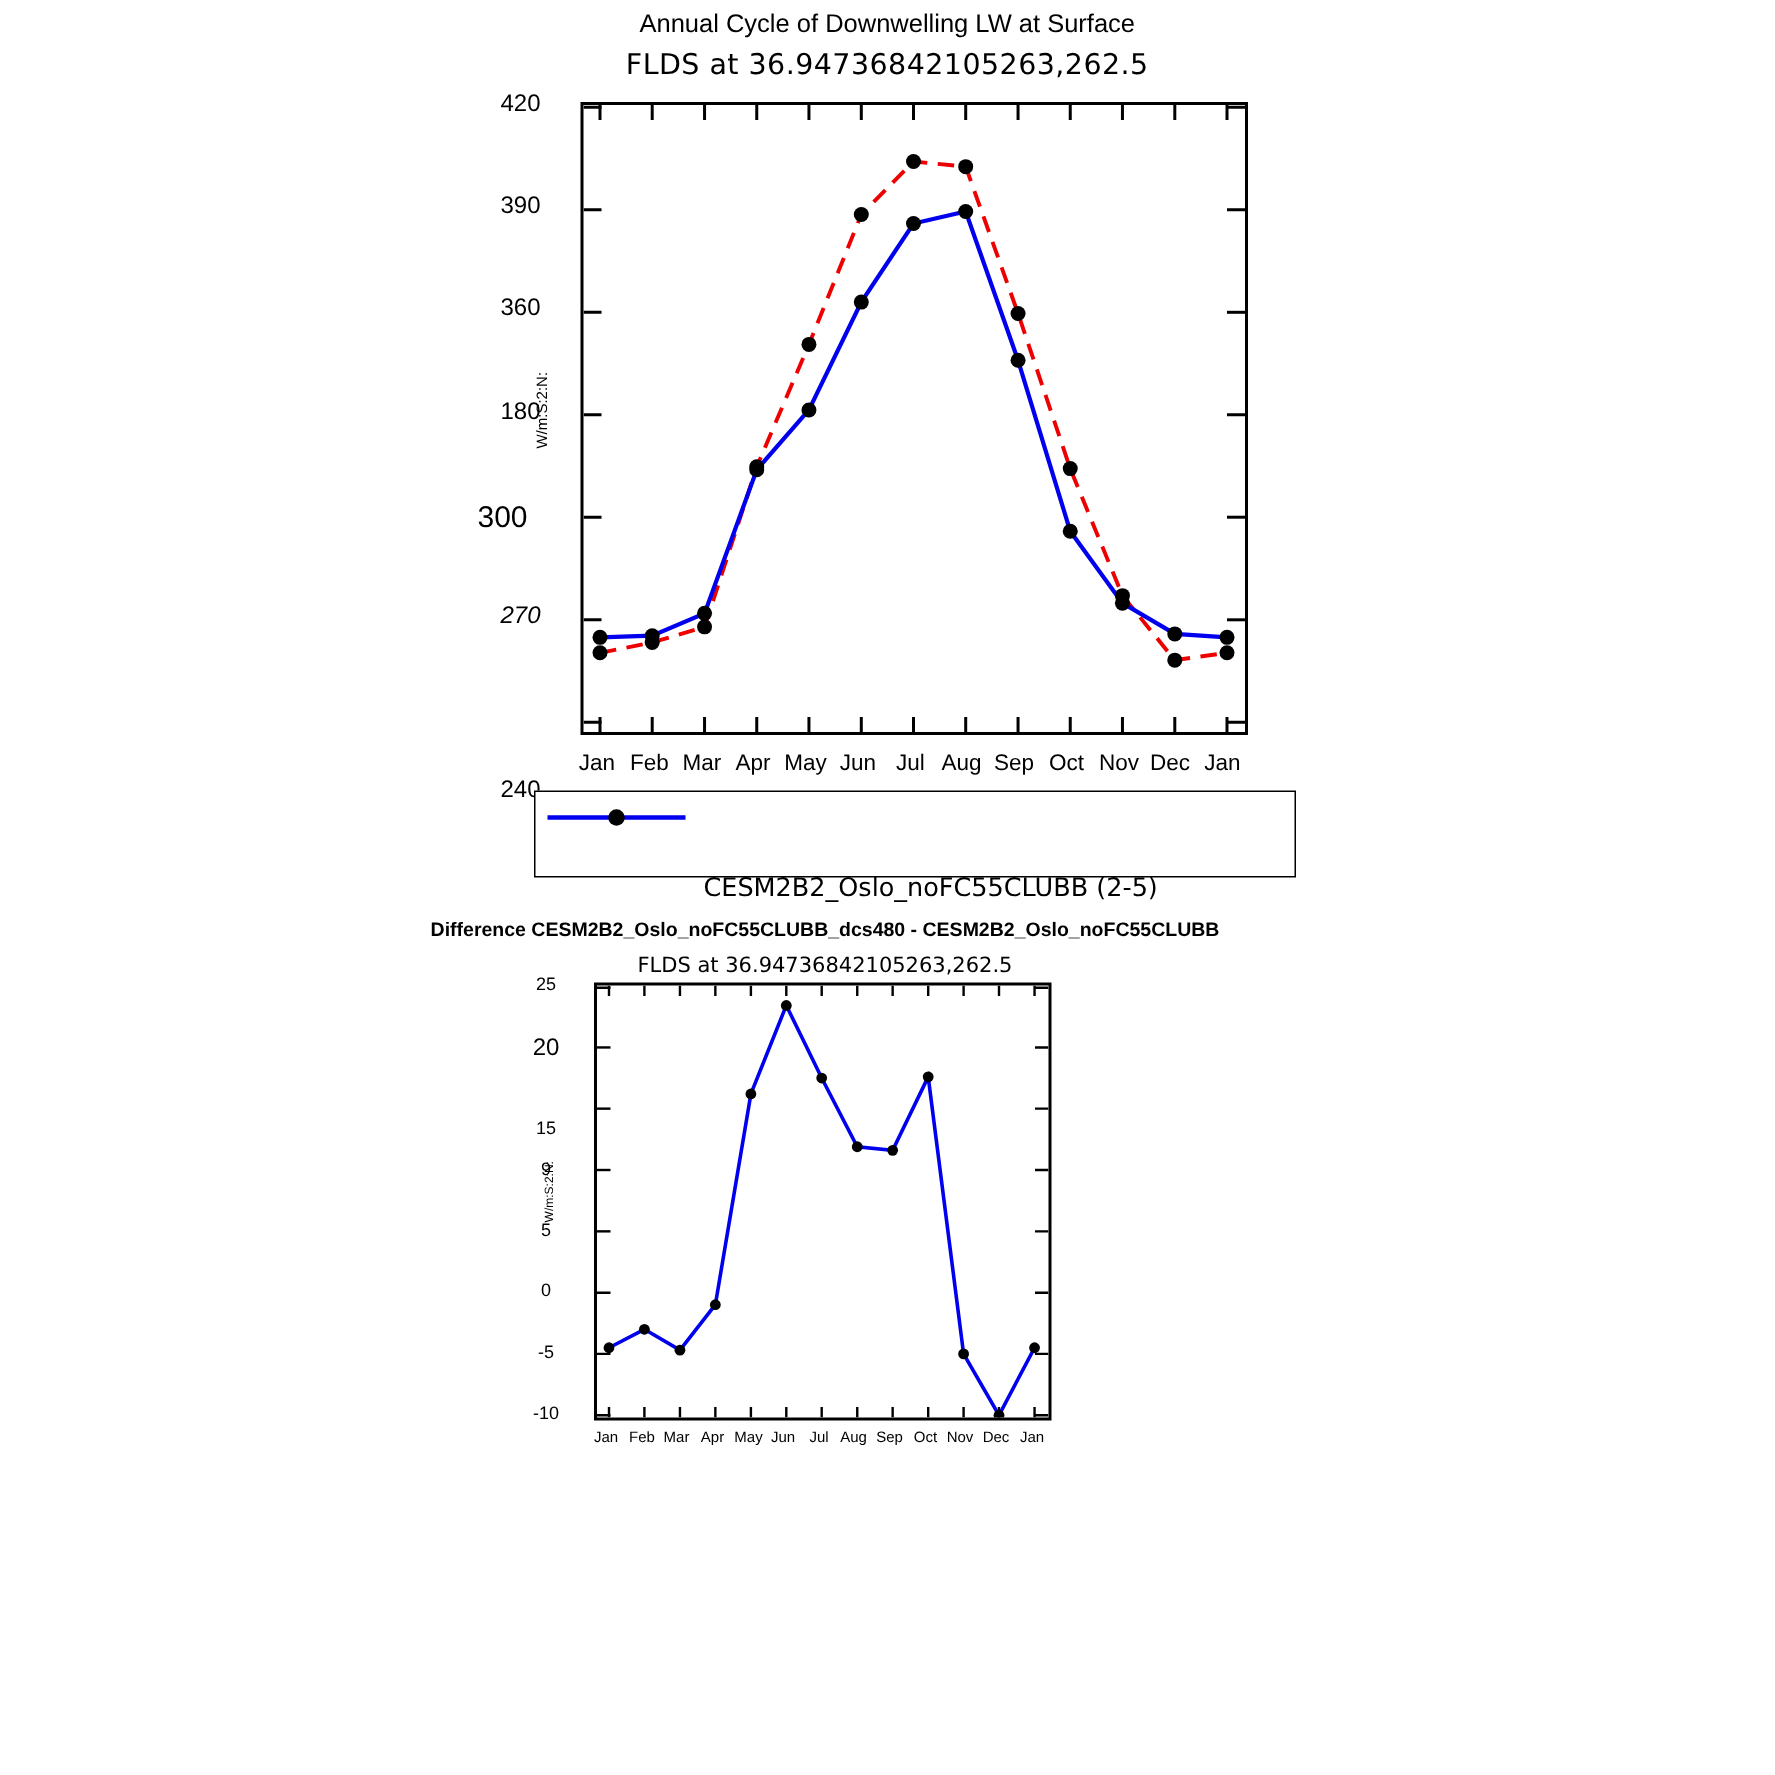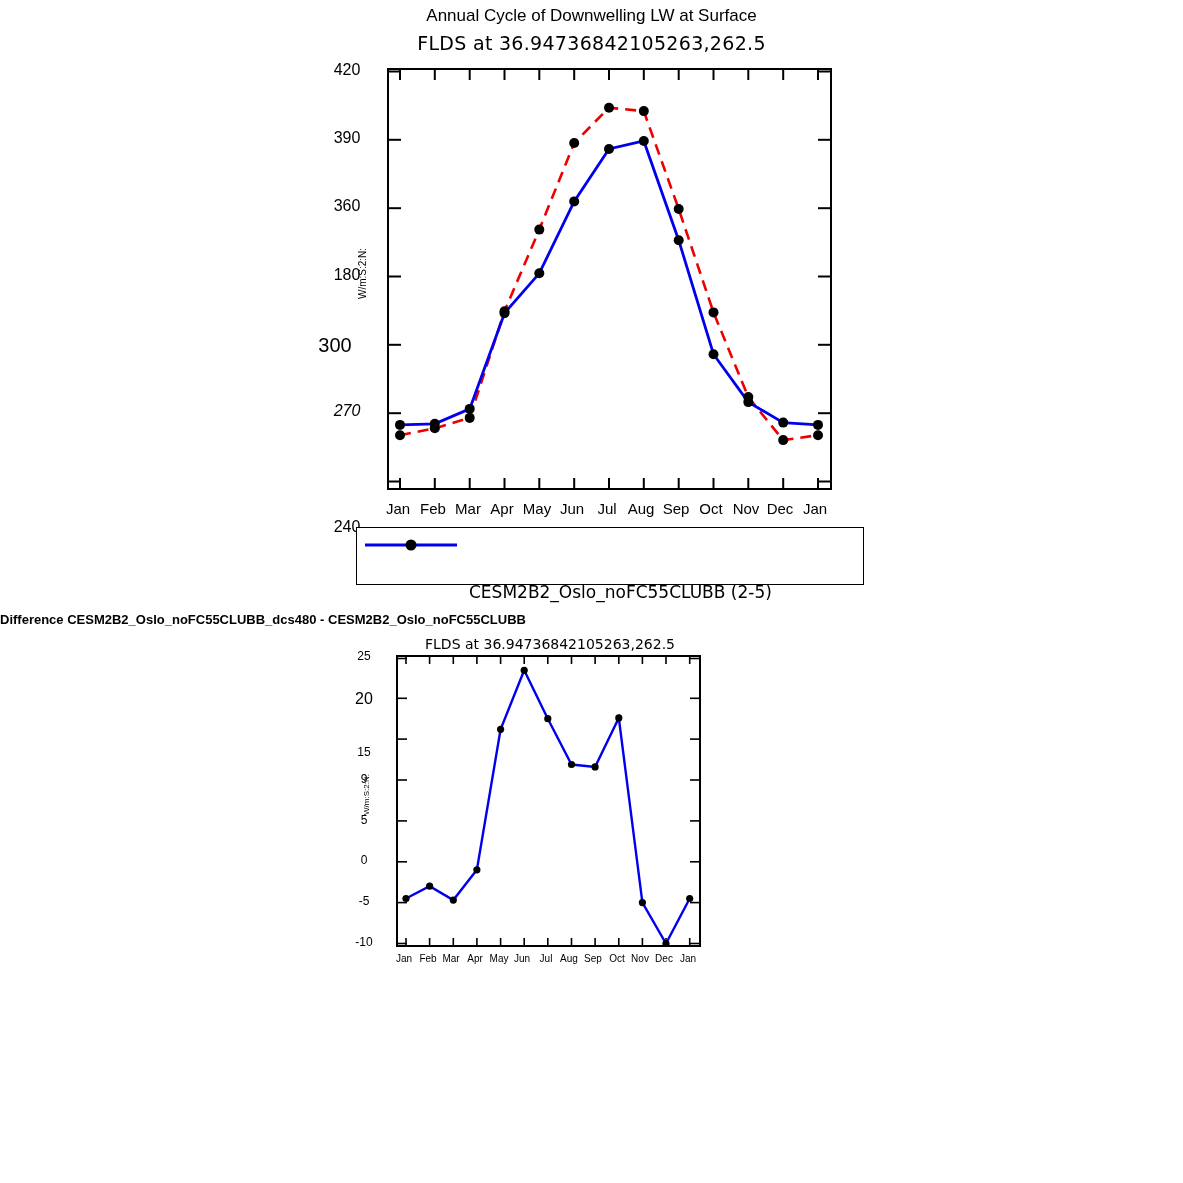--- a/index.html
+++ b/index.html
@@ -117,21 +117,21 @@
     left: 0;
     top: 600px;
     width: 1183px;
     height: 400px;
   }
   #diff-title {
     position: absolute;
     left: 0;
     top: 12px;
     width: 1100px;
-    text-align: left;
+    text-align: center;
     font-size: 13px;
     font-weight: bold;
     color: #000;
   }
   #diff-subtitle {
     position: absolute;
     left: 0;
     top: 36px;
     width: 1100px;
     text-align: center;

